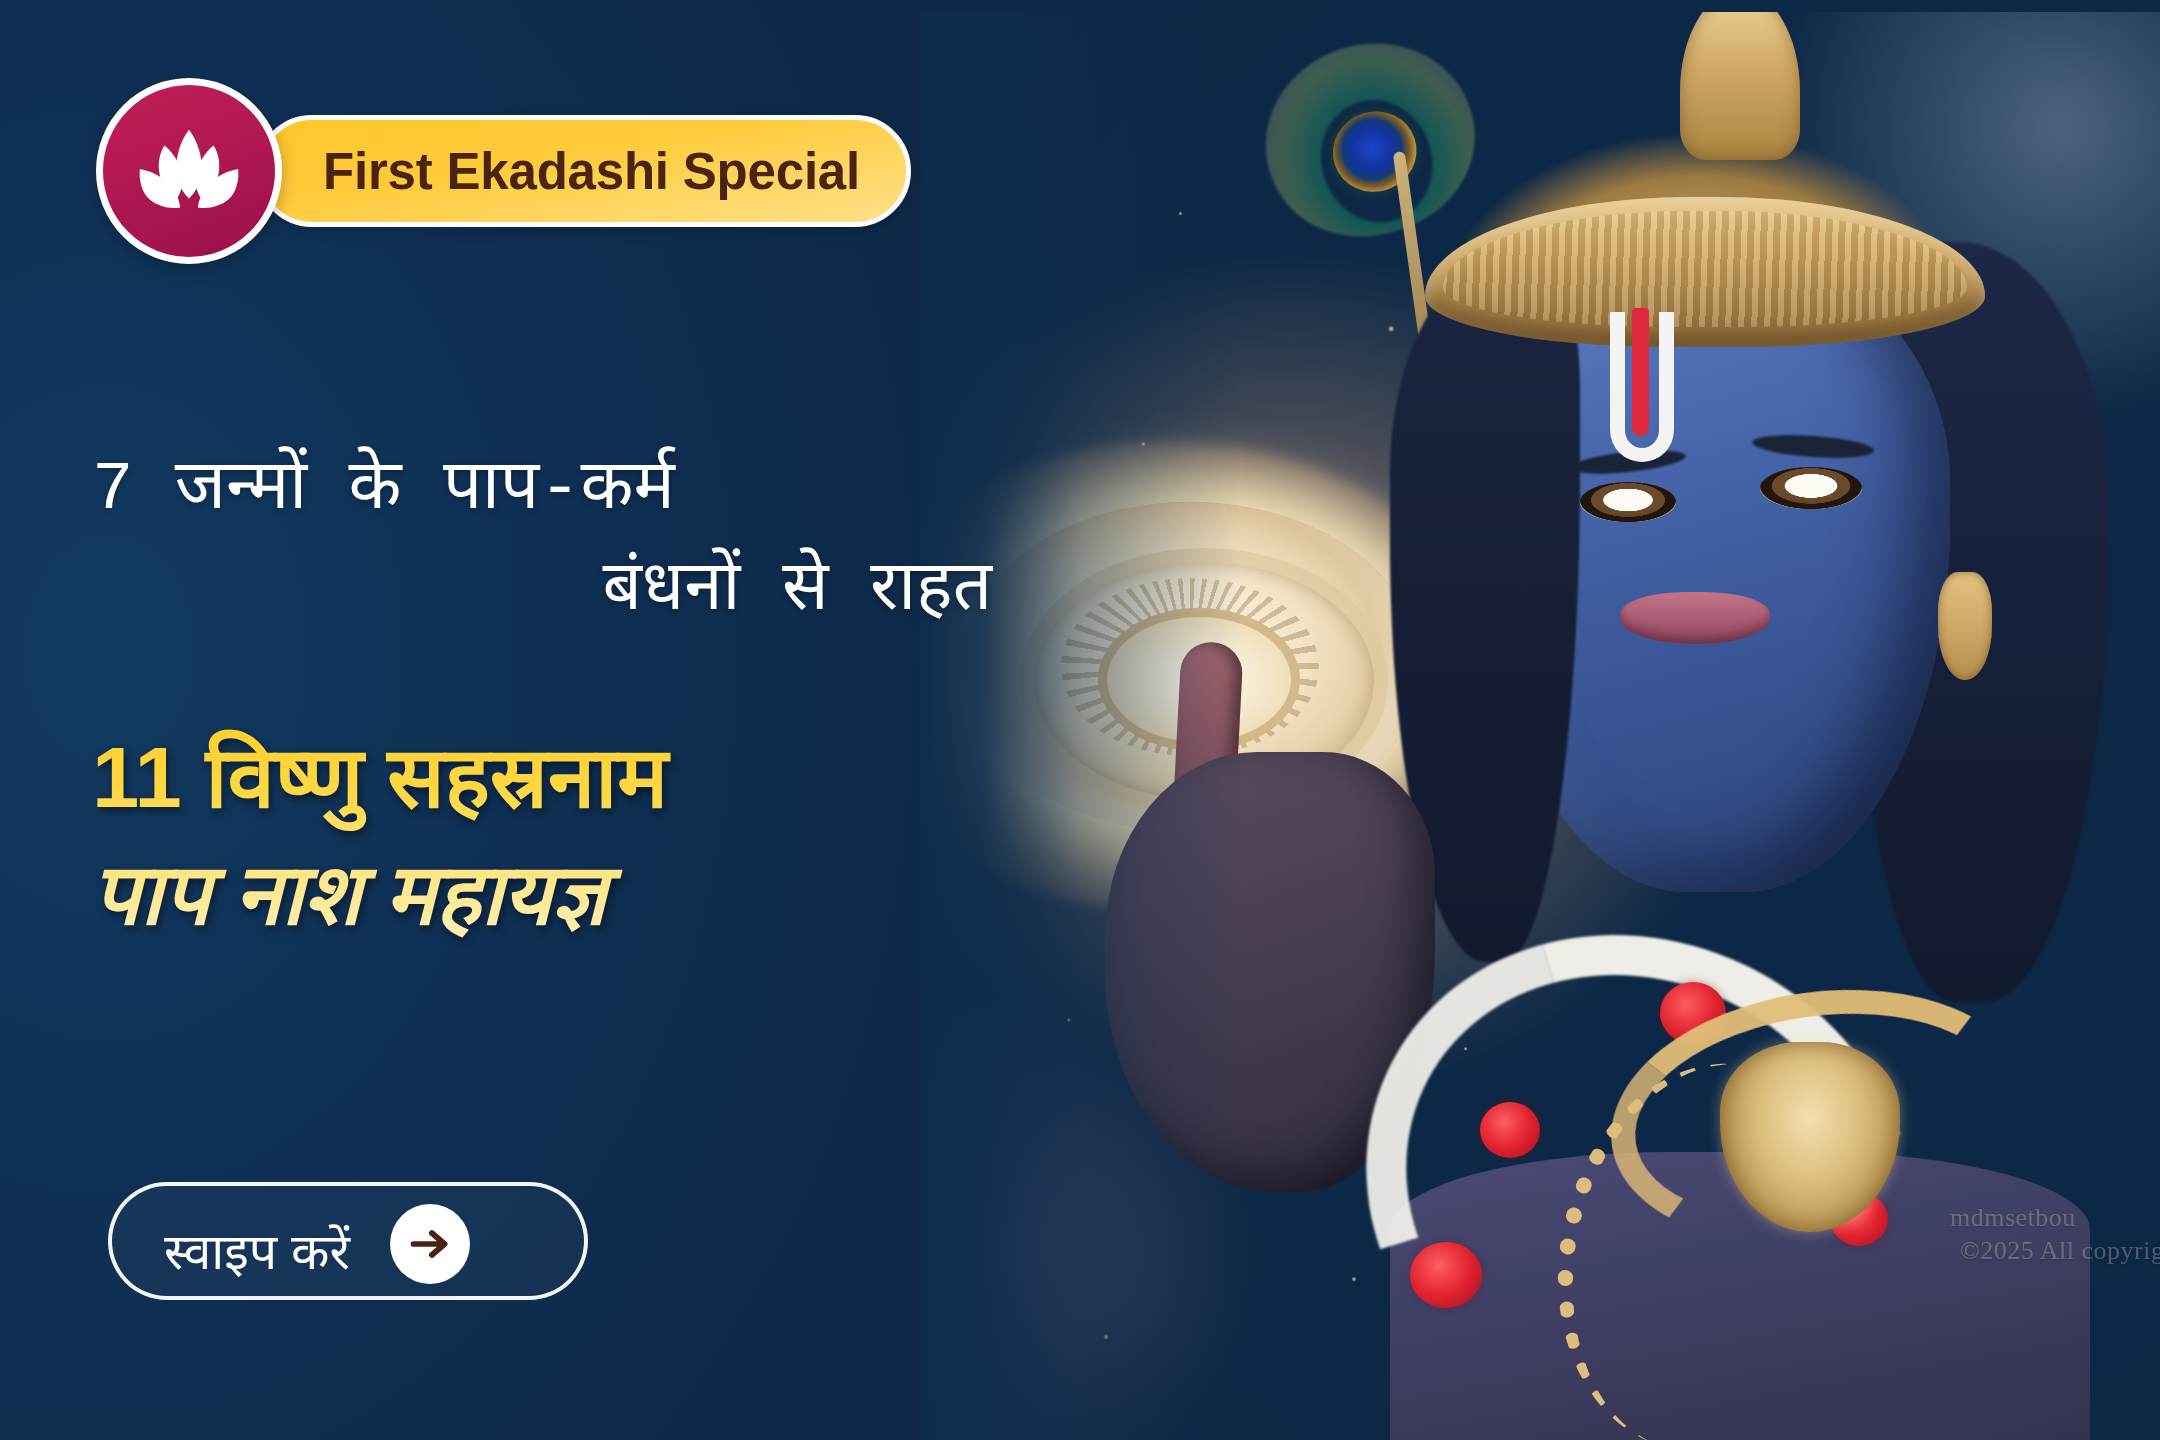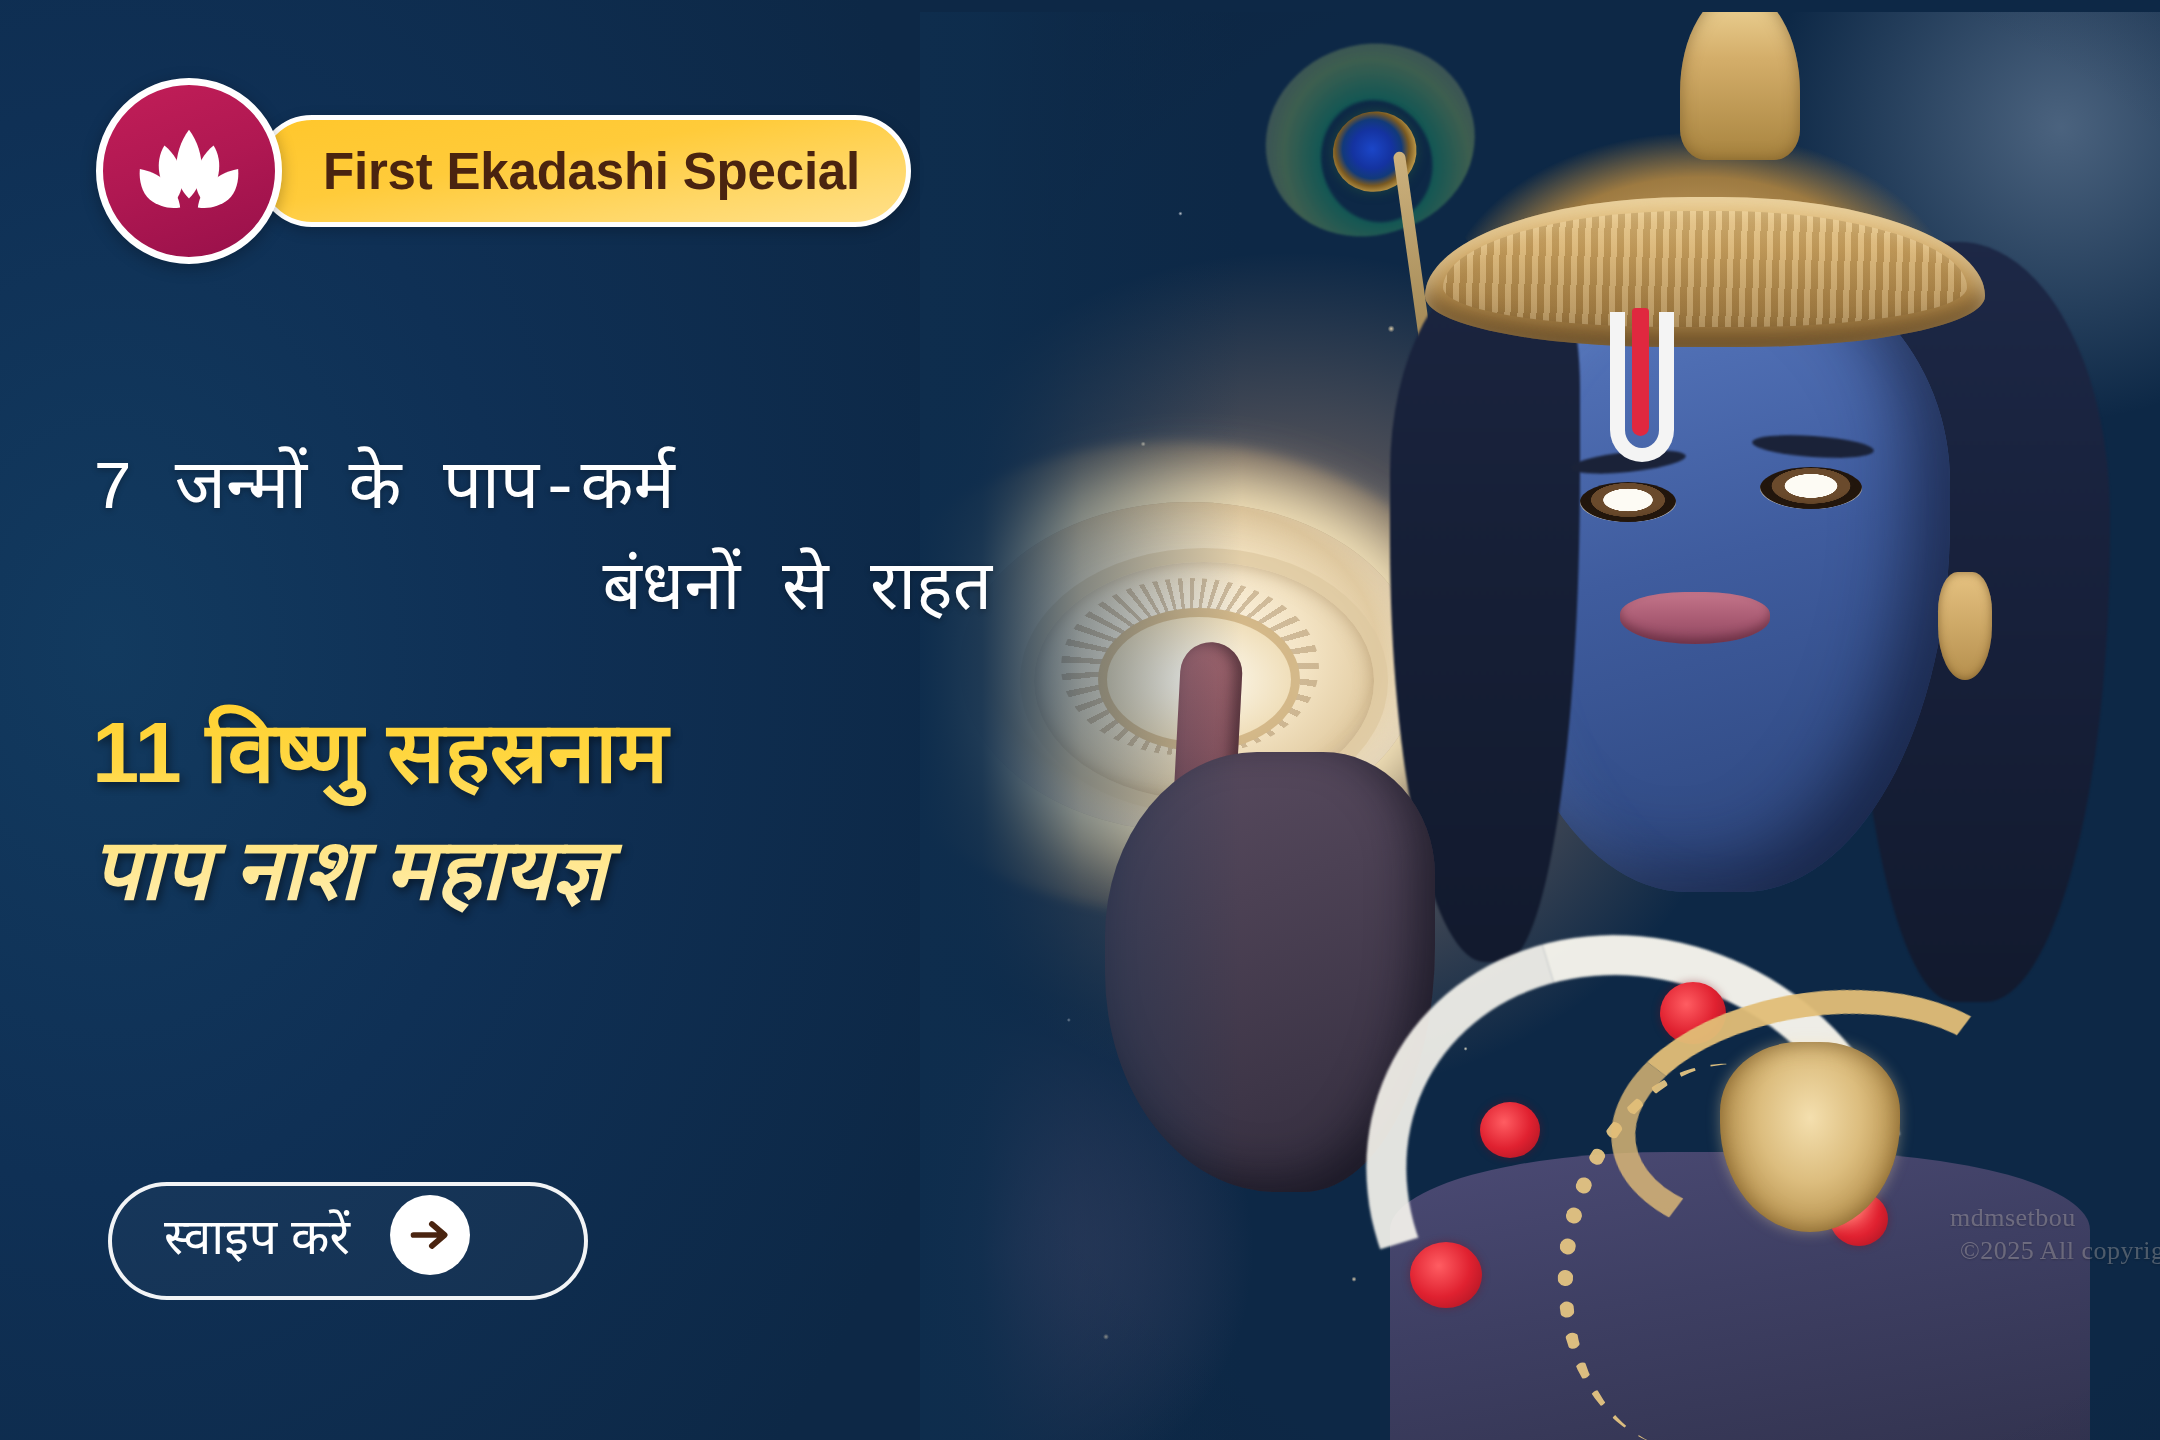--- a/index.html
+++ b/index.html
@@ -282,37 +282,37 @@
 
   .sub {
     position:absolute; left:92px; top:440px; width:900px;
     font-size:69px; line-height:1.46; color:#ffffff; font-weight:400;
     font-family:Liberation Mono, monospace;
     text-shadow:0 2px 6px rgba(0,0,0,.3);
   }
   .sub .l2 { display:block;text-align:right; }
 
   .headline {
-    position:absolute; left:92px; top:694px; width:1000px;
+    position:absolute; left:92px; top:719px; width:1000px;
     font-size:85px; line-height:1.38; font-weight:bold;
     font-family:"Liberation Sans", sans-serif;
     background:linear-gradient(180deg,#ffd02e 0%,#ffd742 30%,#ffe480 62%,#fff0bd 100%);
     -webkit-background-clip:text; background-clip:text;
     -webkit-text-fill-color:transparent; color:transparent;
     filter:drop-shadow(2px 4px 5px rgba(0,0,0,.48));
   }
   .headline .l2 { display:block;font-style:italic; }
 
   .cta {
     position:absolute; left:108px; top:1182px;
     height:118px; min-width:480px;
     padding:0 16px 12px 52px;
     border:4px solid rgba(255,255,255,.95);
     border-radius:60px;
-    display:inline-flex; align-items:center; gap:40px;
+    display:inline-flex; align-items:flex-end; gap:40px;
     background:rgba(255,255,255,.03);
   }
   .cta-label {
     font-size:50px; color:#ffffff; font-weight:400;
     font-family:"Liberation Sans", sans-serif;
     white-space:nowrap;
   }
   .cta-arrow {
     width:80px; height:80px; border-radius:50%;
     background:#ffffff;

